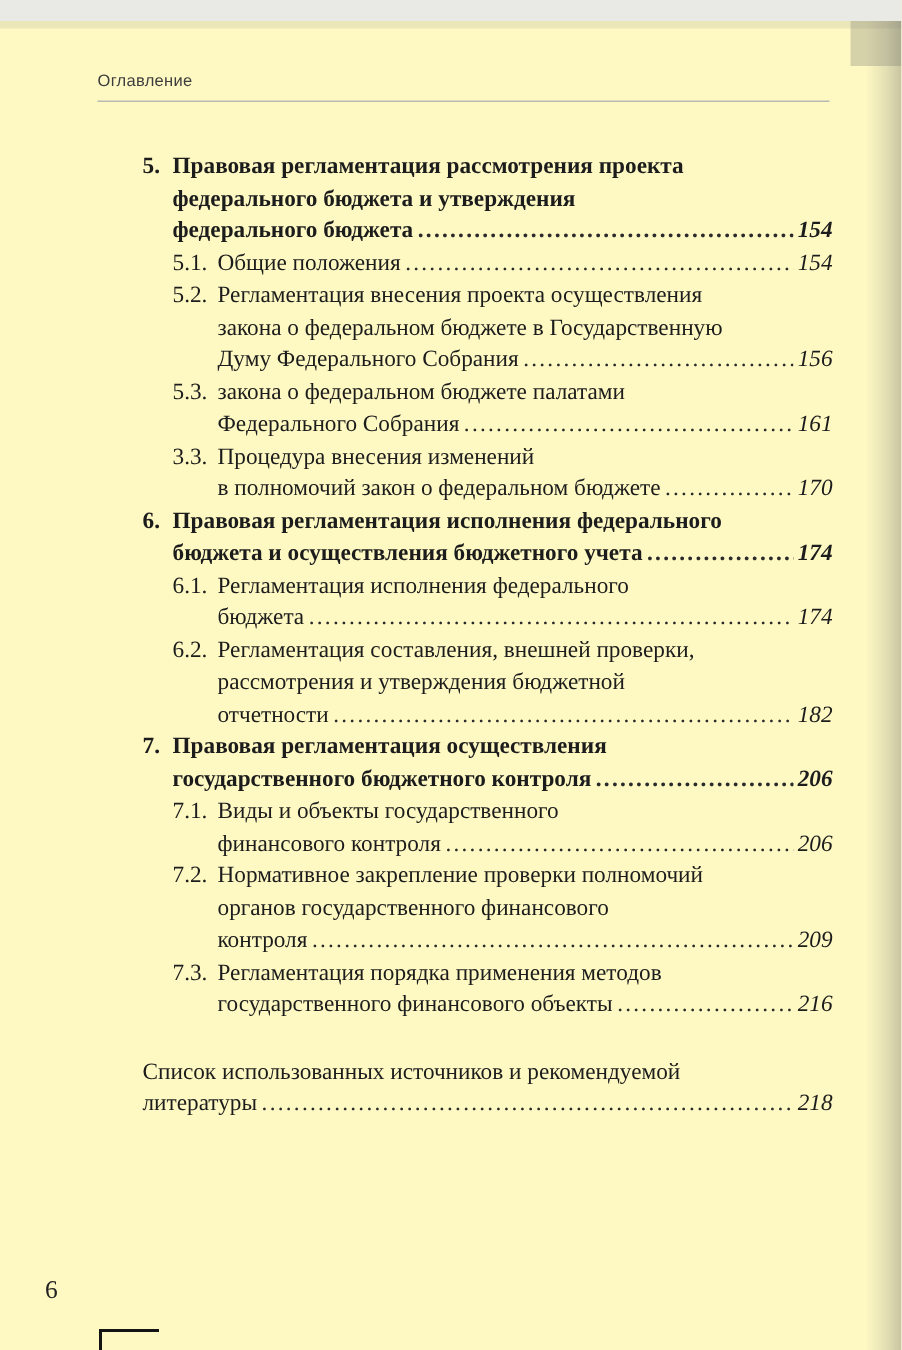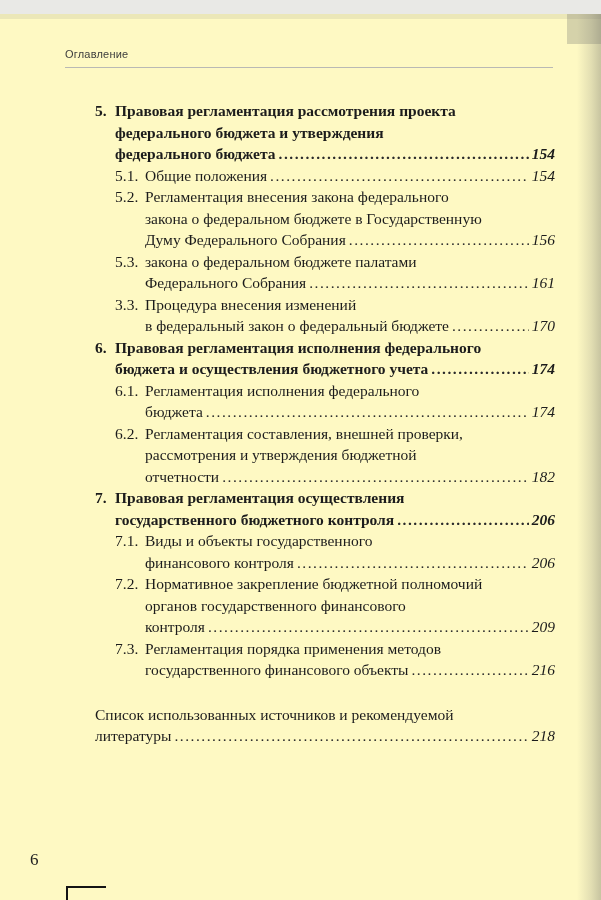--- a/index.html
+++ b/index.html
@@ -106,21 +106,21 @@
           <div class="line last">
             <span class="text">Общие положения</span>
             <span class="dots"></span>
             <span class="page-ref">154</span>
           </div>
         </div>
       </div>
       <div class="entry level2">
         <span class="num">5.2.</span>
         <div class="body">
-          <div class="line">Регламентация внесения закона федерального</div>
+          <div class="line">Регламентация внесения проекта осуществления</div>
           <div class="line">закона о федеральном бюджете в Государственную</div>
           <div class="line last">
             <span class="text">Думу Федерального Собрания</span>
             <span class="dots"></span>
             <span class="page-ref">156</span>
           </div>
         </div>
       </div>
       <div class="entry level2">
         <span class="num">5.3.</span>
@@ -131,21 +131,21 @@
             <span class="dots"></span>
             <span class="page-ref">161</span>
           </div>
         </div>
       </div>
       <div class="entry level2">
         <span class="num">3.3.</span>
         <div class="body">
           <div class="line">Процедура внесения изменений</div>
           <div class="line last">
-            <span class="text">в федеральный закон о федеральный бюджете</span>
+            <span class="text">в полномочий закон о федеральном бюджете</span>
             <span class="dots"></span>
             <span class="page-ref">170</span>
           </div>
         </div>
       </div>
       <div class="entry level1 bold">
         <span class="num">6.</span>
         <div class="body">
           <div class="line">Правовая регламентация исполнения федерального</div>
           <div class="line last">
@@ -196,21 +196,21 @@
           <div class="line last">
             <span class="text">финансового контроля</span>
             <span class="dots"></span>
             <span class="page-ref">206</span>
           </div>
         </div>
       </div>
       <div class="entry level2">
         <span class="num">7.2.</span>
         <div class="body">
-          <div class="line">Нормативное закрепление бюджетной полномочий</div>
+          <div class="line">Нормативное закрепление проверки полномочий</div>
           <div class="line">органов государственного финансового</div>
           <div class="line last">
             <span class="text">контроля</span>
             <span class="dots"></span>
             <span class="page-ref">209</span>
           </div>
         </div>
       </div>
       <div class="entry level2">
         <span class="num">7.3.</span>

